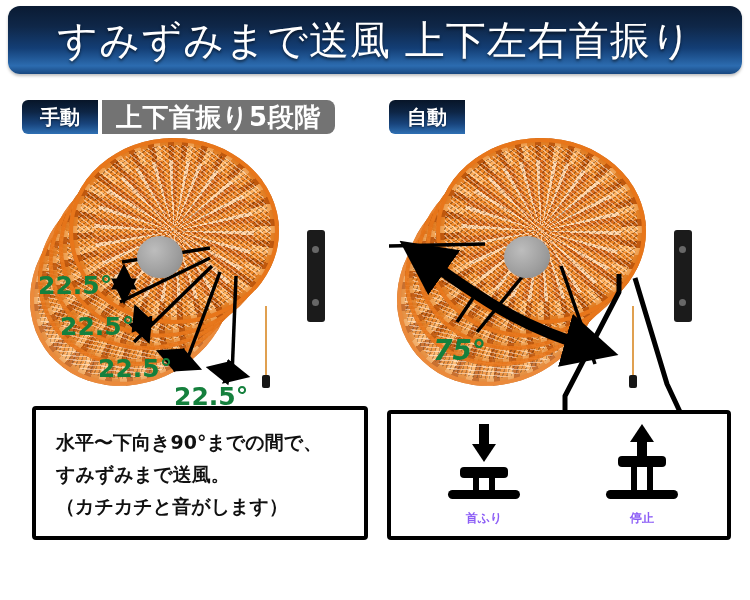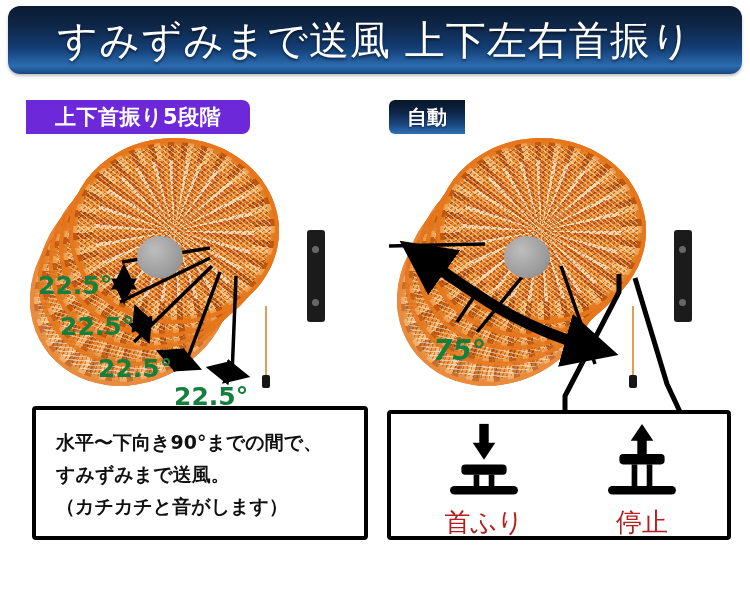--- a/index.html
+++ b/index.html
@@ -66,23 +66,23 @@
     color: #ffffff;
     font-size: 20px;
     font-weight: bold;
     display: flex;
     align-items: center;
     justify-content: center;
     text-shadow: 0 1px 2px rgba(0,0,0,0.5);
   }
   .badge-gap { width: 4px; background: #ffffff; }
   .badge-feature {
-    background: #6d28d9;
+    background: #737373;
     color: #ffffff;
-    font-size: 21px;
+    font-size: 26px;
     font-weight: bold;
     border-radius: 0 8px 8px 0;
     display: flex;
     align-items: center;
     justify-content: center;
     padding: 0 14px;
     min-width: 196px;
     letter-spacing: 0.5px;
   }
 
@@ -255,36 +255,37 @@
     justify-content: center;
     gap: 66px;
   }
   .knob-item {
     width: 92px;
     display: flex;
     flex-direction: column;
     align-items: center;
   }
   .knob-caption {
-    font-size: 26px;
-    font-weight: normal;
-    color: #b91c1c;
+    font-size: 12px;
+    font-weight: bold;
+    color: #8b5cf6;
     margin-top: 2px;
   }
 </style>
 </head>
 <body>
 
 <div class="banner">
   <div class="banner-title">すみずみまで送風 上下左右首振り</div>
 </div>
 
 <div class="panel panel-left">
 
   <div class="badge-row">
+    <div class="badge-mode">手動</div>
     <div class="badge-gap"></div>
     <div class="badge-feature">上下首振り5段階</div>
   </div>
 
   <div class="fan-stage">
     <div class="fan-wrap">
       <div class="fan-ghost" style="transform: rotate(-34deg) translate(-26px,-8px); opacity:0.85;">
         <div class="ring"></div>
           <div class="mesh"></div>
           <div class="rim"></div>

